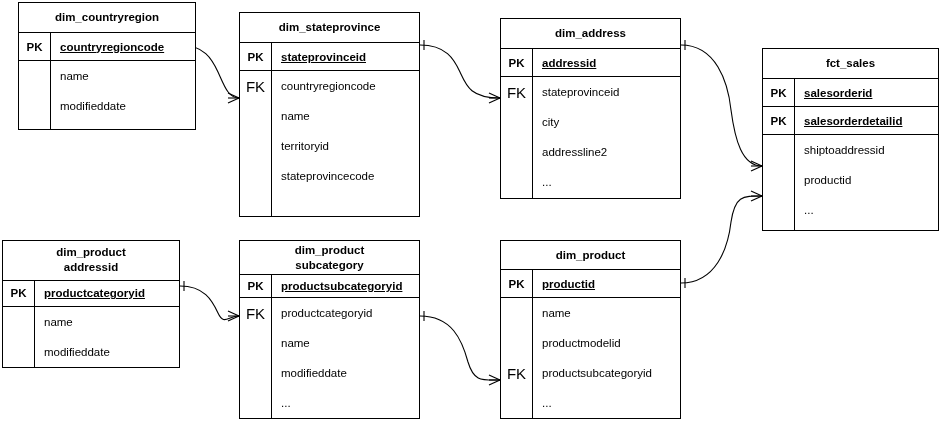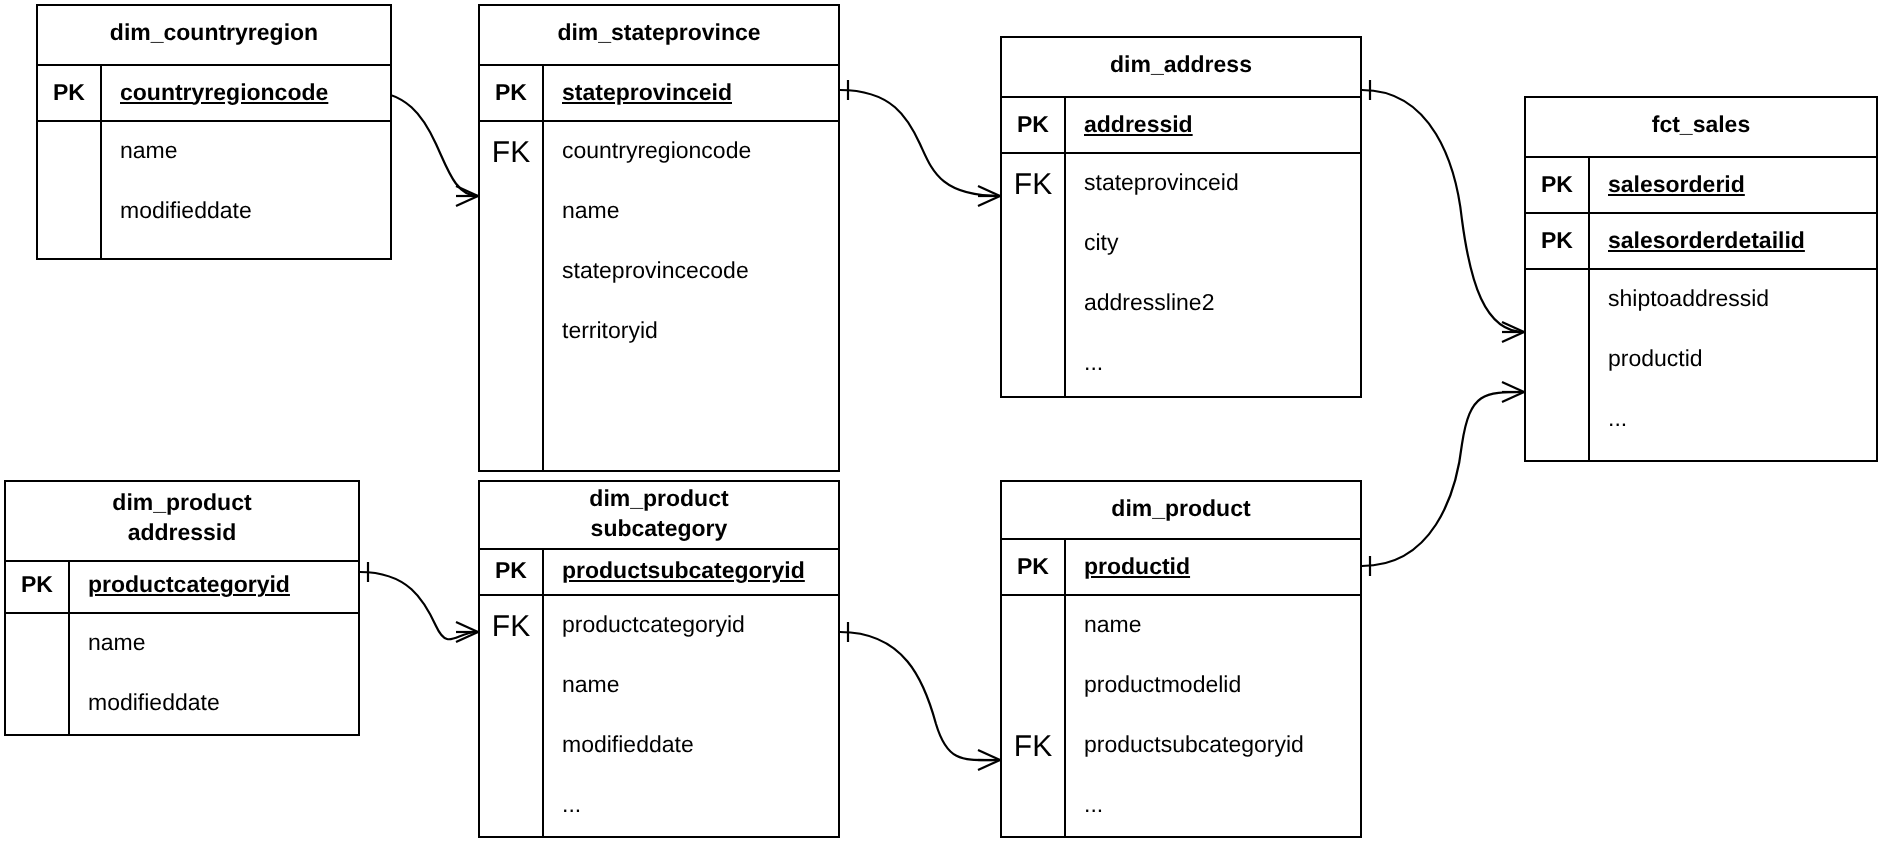--- a/index.html
+++ b/index.html
@@ -184,42 +184,42 @@
         <div class="gutter">
           <div class="gcell"></div>
           <div class="gcell"></div>
         </div>
         <div class="fieldcol">
           <div class="attr">name</div>
           <div class="attr">modifieddate</div>
         </div>
       </div>
     </div>
-    <div class="entity" style="left: 239px; top: 2px; width: 181px; height: 234px; justify-content: flex-end;">
+    <div class="entity" style="left: 239px; top: 12px; width: 181px; height: 205px; justify-content: flex-end;">
       <div class="entity-title" style="height: 30px;">
         <span class="ttl-line">dim_stateprovince</span>
       </div>
       <div class="pk-row" style="height: 28px;">
         <div class="gutter pkg">PK</div>
         <div class="key-field">
           <span>stateprovinceid</span>
         </div>
       </div>
       <div class="body-block">
         <div class="gutter">
           <div class="gcell">FK</div>
           <div class="gcell"></div>
           <div class="gcell"></div>
           <div class="gcell"></div>
         </div>
         <div class="fieldcol">
           <div class="attr">countryregioncode</div>
           <div class="attr">name</div>
+          <div class="attr">territoryid</div>
           <div class="attr">stateprovincecode</div>
-          <div class="attr">territoryid</div>
         </div>
       </div>
     </div>
     <div class="entity" style="left: 500px; top: 2px; width: 181px; height: 181px; margin-top: 16px;">
       <div class="entity-title" style="height: 30px;">
         <span class="ttl-line">dim_address</span>
       </div>
       <div class="pk-row" style="height: 28px;">
         <div class="gutter pkg">PK</div>
         <div class="key-field">

